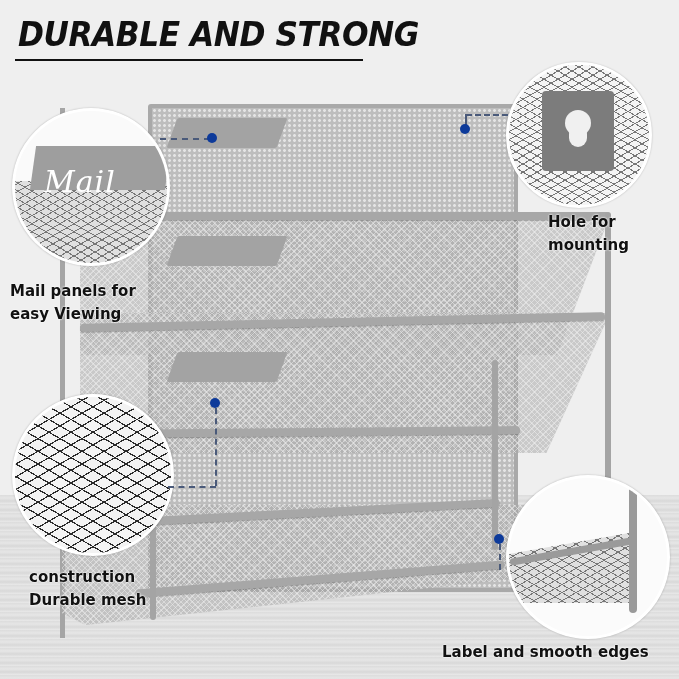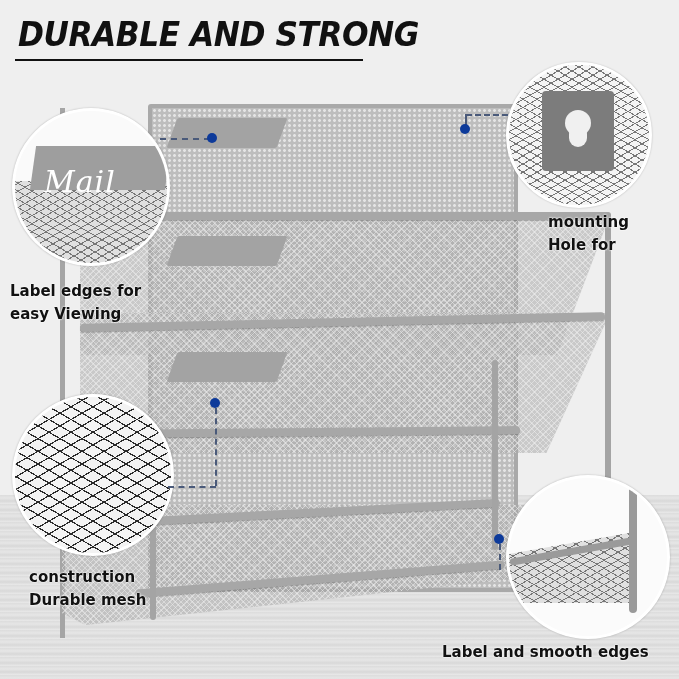--- a/index.html
+++ b/index.html
@@ -157,27 +157,27 @@
 <div class="dot" style="left:460px;top:124px;"></div>
 
 <div class="dot" style="left:210px;top:398px;"></div>
 <div class="dash-v" style="left:215px;top:408px;height:78px;"></div>
 <div class="dash-h" style="left:168px;top:486px;width:48px;"></div>
 
 <div class="dot" style="left:494px;top:534px;"></div>
 <div class="dash-v" style="left:499px;top:544px;height:26px;"></div>
 
 <div class="callout" style="left:10px;top:280px;">
-  <div>Label edges for</div>
+  <div>Mail panels for</div>
   <div>easy Viewing</div>
 </div>
 
 <div class="callout" style="left:548px;top:211px;">
+  <div>Hole for</div>
   <div>mounting</div>
-  <div>Hole for</div>
 </div>
 
 <div class="callout" style="left:29px;top:566px;">
   <div>construction</div>
   <div>Durable mesh</div>
 </div>
 
 <div class="callout" style="left:442px;top:641px;">
   <div>Label and smooth edges</div>
 </div>

